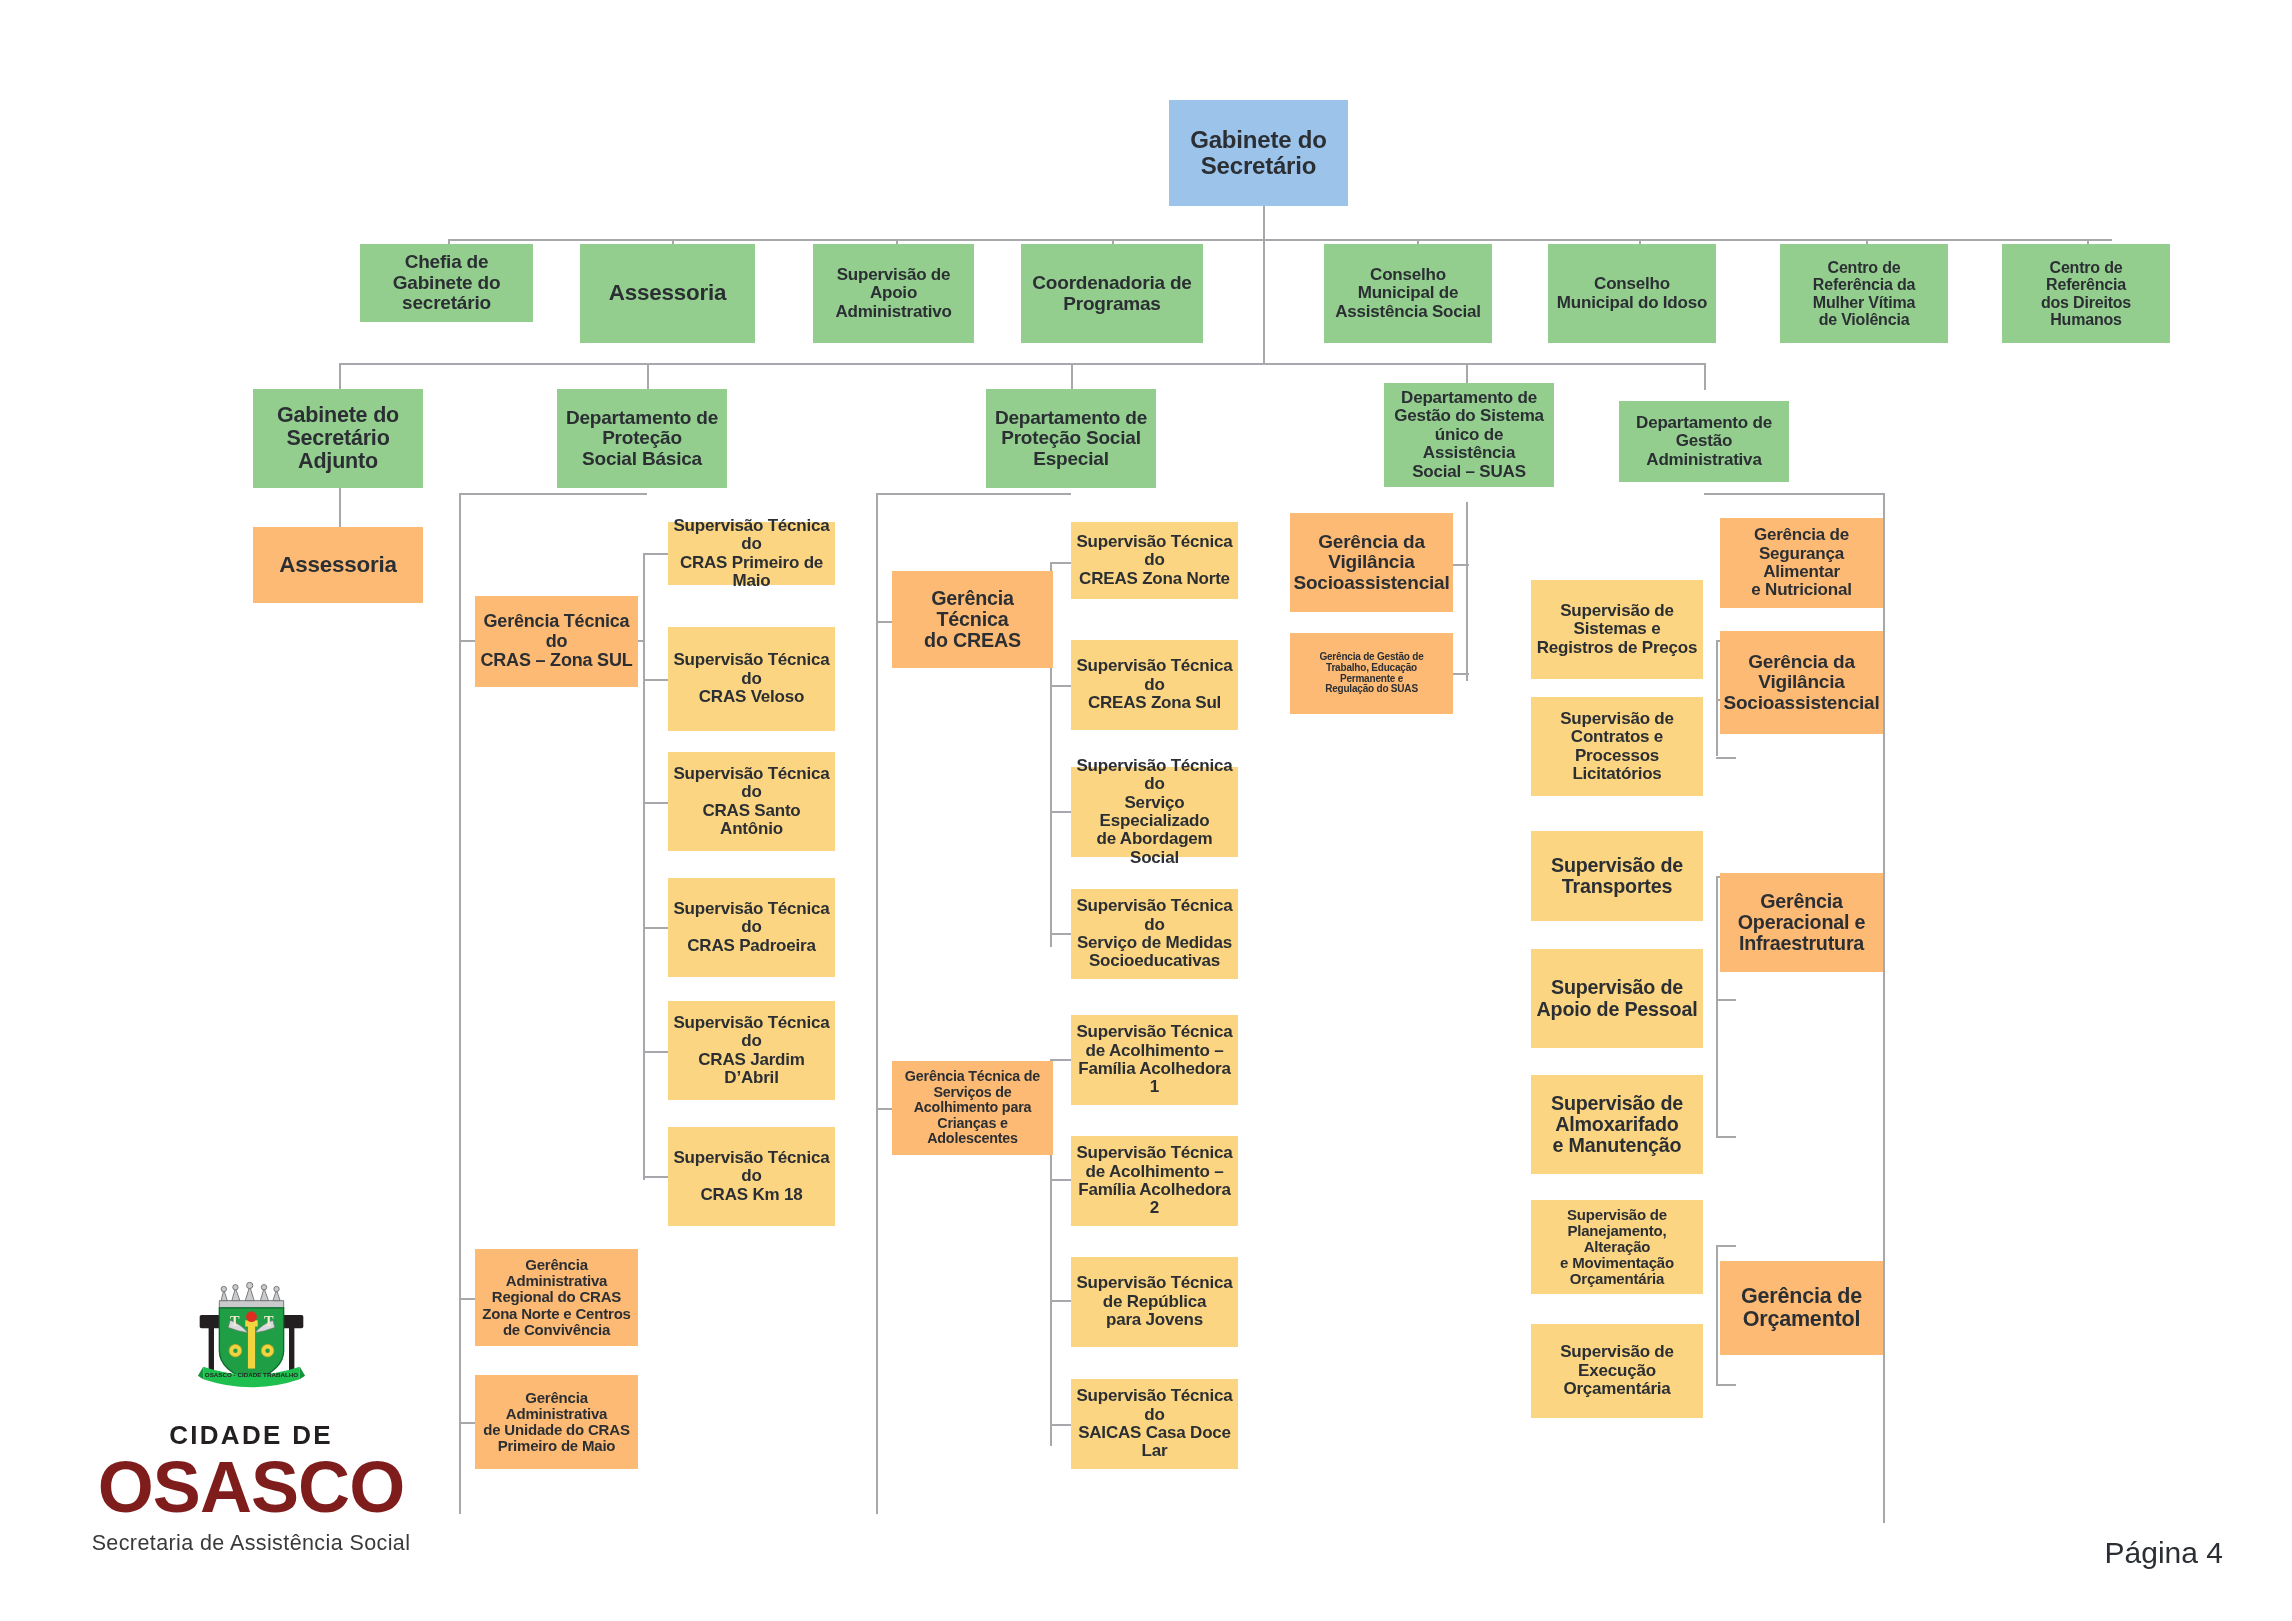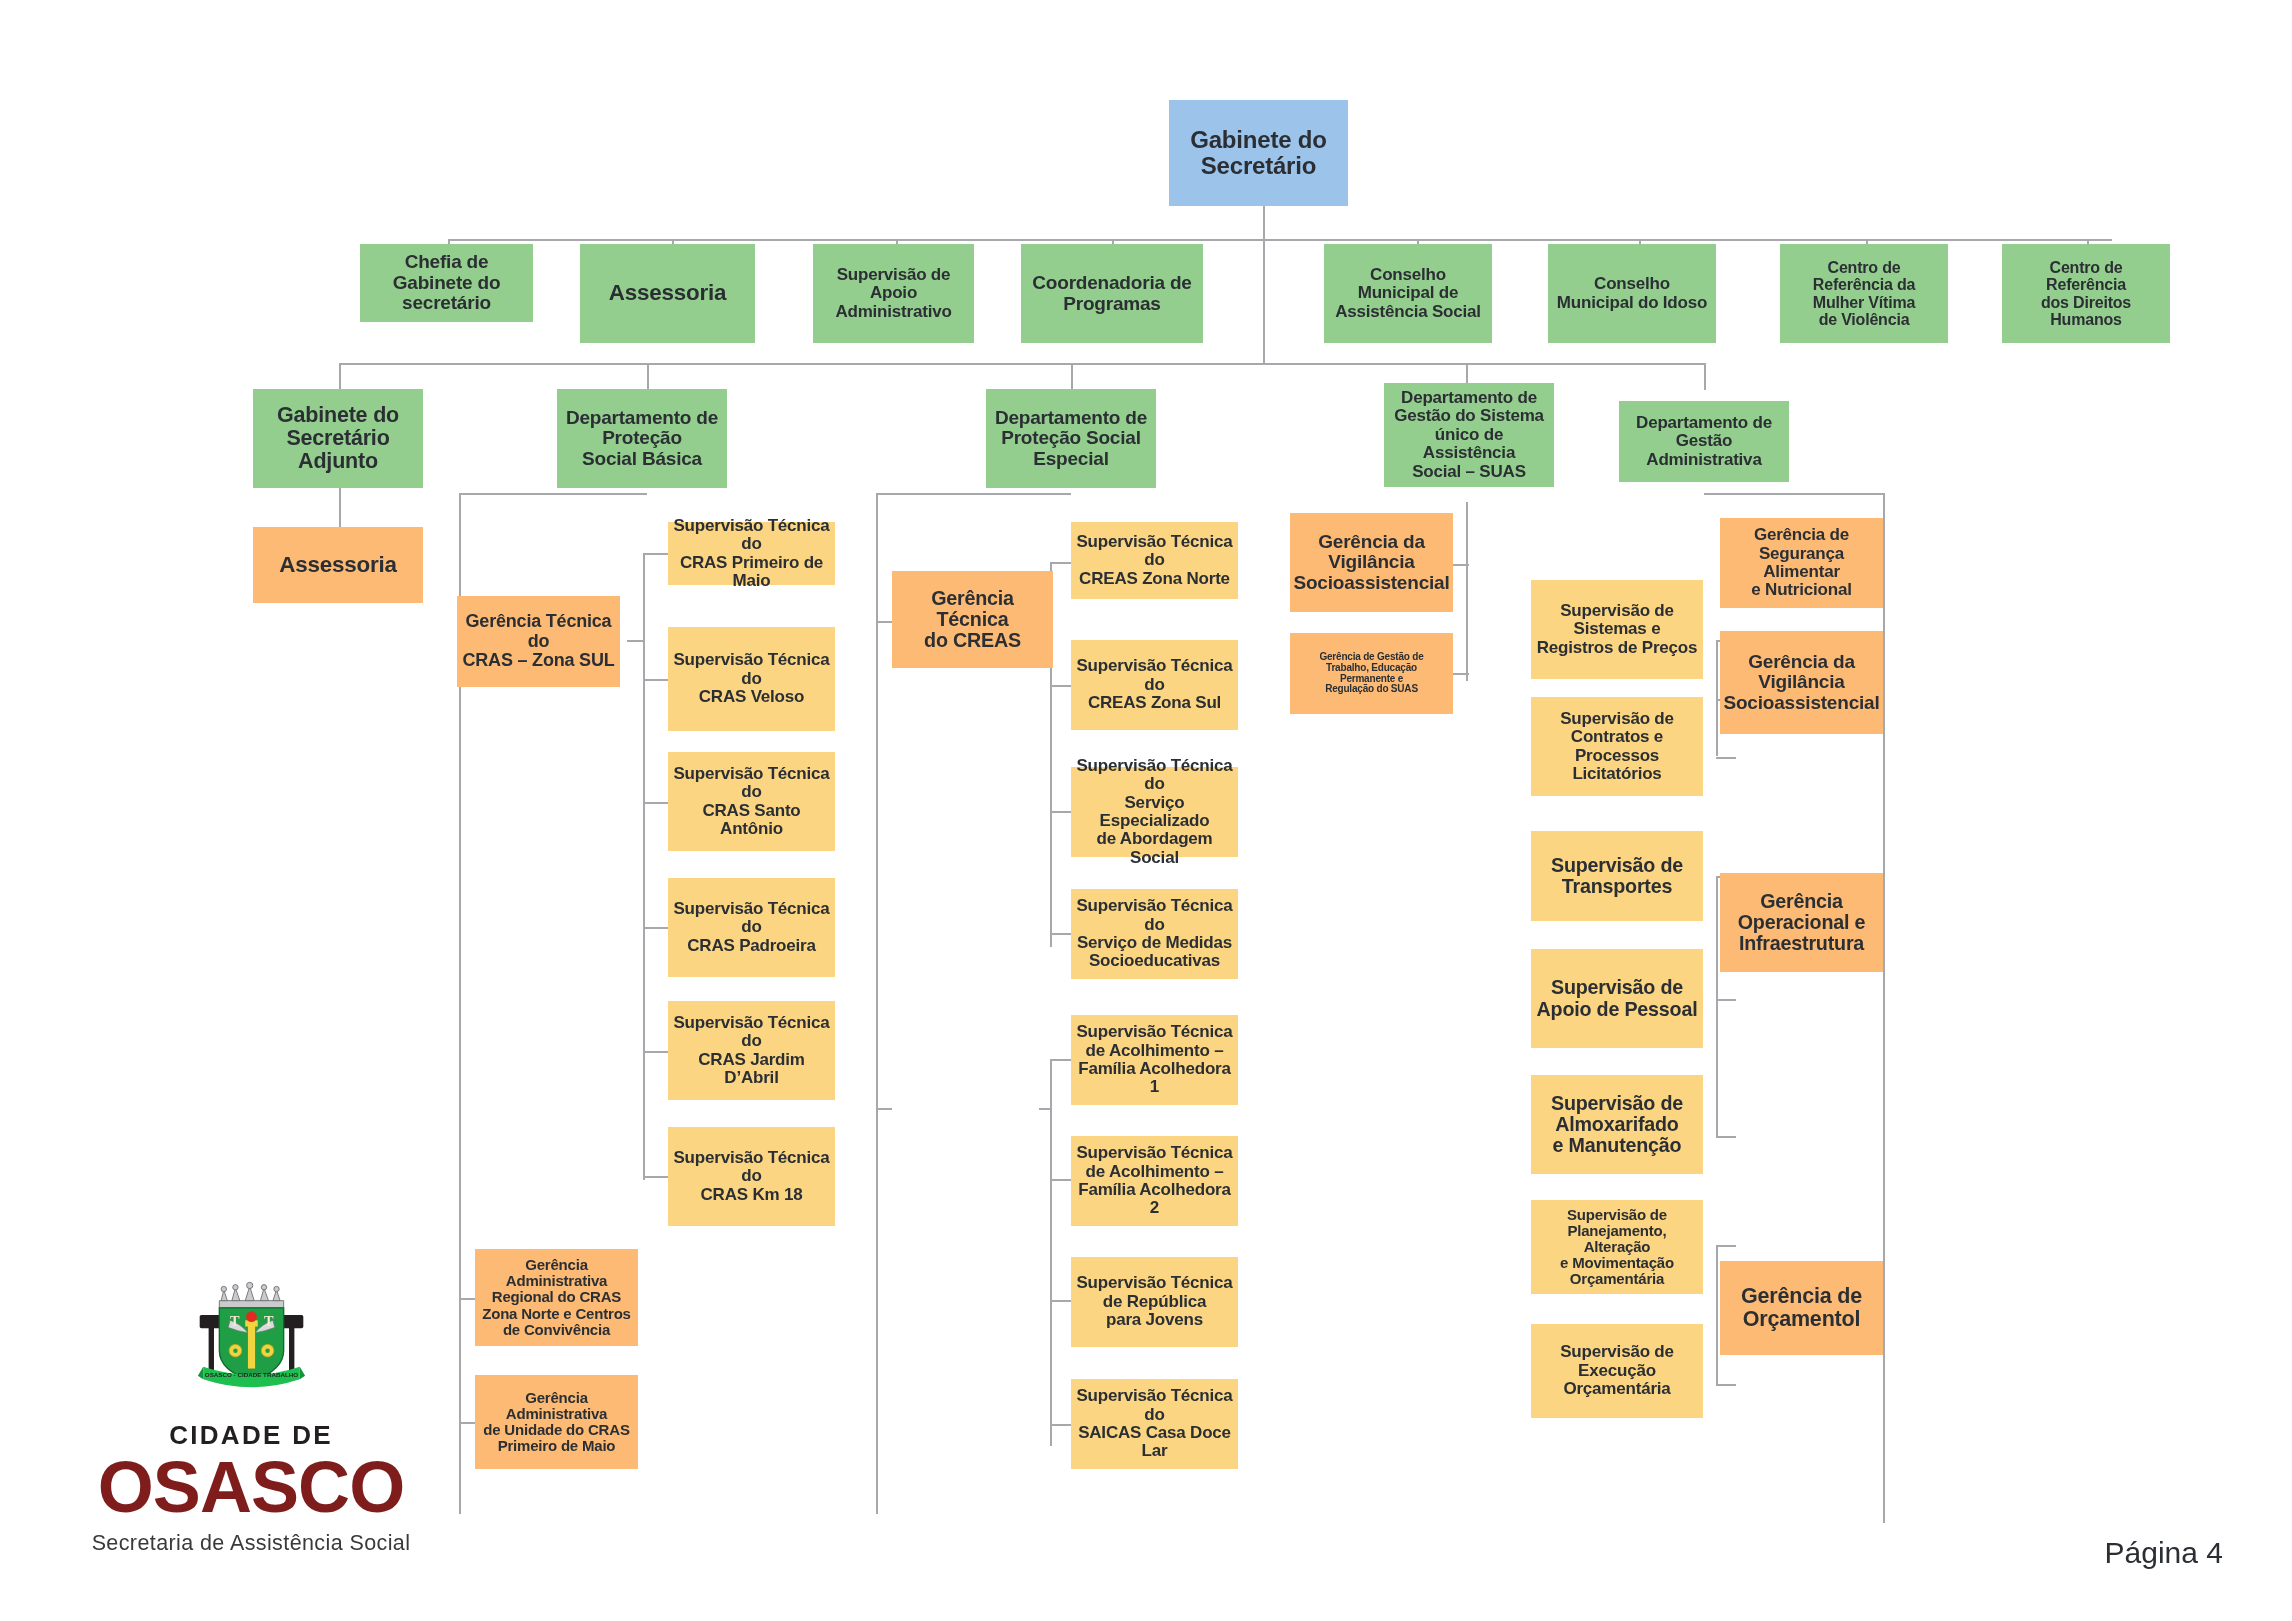--- a/index.html
+++ b/index.html
@@ -191,21 +191,21 @@
 Especial</div>
   <div class="node green" style="left:1384px; top:383px; width:170px; height:104px; font-size:17px;">Departamento de
 Gestão do Sistema
 único de Assistência
 Social – SUAS</div>
   <div class="node green" style="left:1619px; top:401px; width:170px; height:81px; font-size:17px;">Departamento de
 Gestão Administrativa</div>
 
   <div class="node gray" style="left:253px; top:527px; width:170px; height:76px; font-size:22.4px;">Assessoria</div>
 
-  <div class="node gray" style="left:457px; top:596px; width:163px; height:91px; font-size:18px;">Gerência Técnica do
+  <div class="node gray" style="left:475px; top:596px; width:163px; height:91px; font-size:18px;">Gerência Técnica do
 CRAS – Zona SUL</div>
   <div class="node gray" style="left:475px; top:1249px; width:163px; height:97px; font-size:15px;">Gerência Administrativa
 Regional do CRAS
 Zona Norte e Centros
 de Convivência</div>
   <div class="node gray" style="left:475px; top:1375px; width:163px; height:94px; font-size:15px;">Gerência Administrativa
 de Unidade do CRAS
 Primeiro de Maio</div>
 
   <div class="node yellow" style="left:668px; top:522px; width:167px; height:63px; font-size:17px;">Supervisão Técnica do
@@ -217,20 +217,24 @@
   <div class="node yellow" style="left:668px; top:878px; width:167px; height:99px; font-size:17px;">Supervisão Técnica do
 CRAS Padroeira</div>
   <div class="node yellow" style="left:668px; top:1001px; width:167px; height:99px; font-size:17px;">Supervisão Técnica do
 CRAS Jardim D’Abril</div>
   <div class="node yellow" style="left:668px; top:1127px; width:167px; height:99px; font-size:17px;">Supervisão Técnica do
 CRAS Km 18</div>
 
   <div class="node gray" style="left:892px; top:571px; width:161px; height:97px; font-size:19.7px;">Gerência
 Técnica
 do CREAS</div>
+  <div class="node gray" style="left:892px; top:1061px; width:161px; height:94px; font-size:14.3px;">Gerência Técnica de
+Serviços de
+Acolhimento para
+Crianças e Adolescentes</div>
 
   <div class="node yellow" style="left:1071px; top:522px; width:167px; height:77px; font-size:17px;">Supervisão Técnica do
 CREAS Zona Norte</div>
   <div class="node yellow" style="left:1071px; top:640px; width:167px; height:90px; font-size:17px;">Supervisão Técnica do
 CREAS Zona Sul</div>
   <div class="node yellow" style="left:1071px; top:767px; width:167px; height:90px; font-size:17px;">Supervisão Técnica do
 Serviço Especializado
 de Abordagem Social</div>
   <div class="node yellow" style="left:1071px; top:889px; width:167px; height:90px; font-size:17px;">Supervisão Técnica do
 Serviço de Medidas

